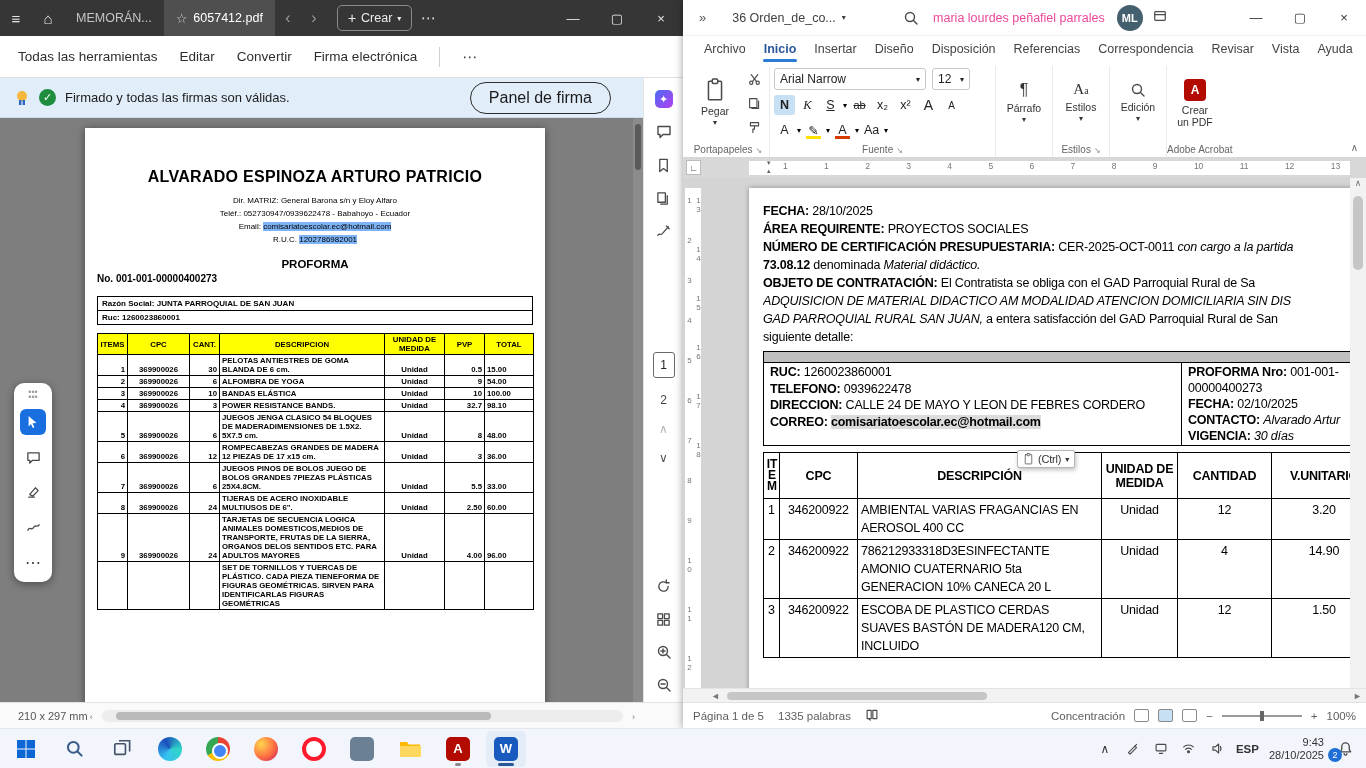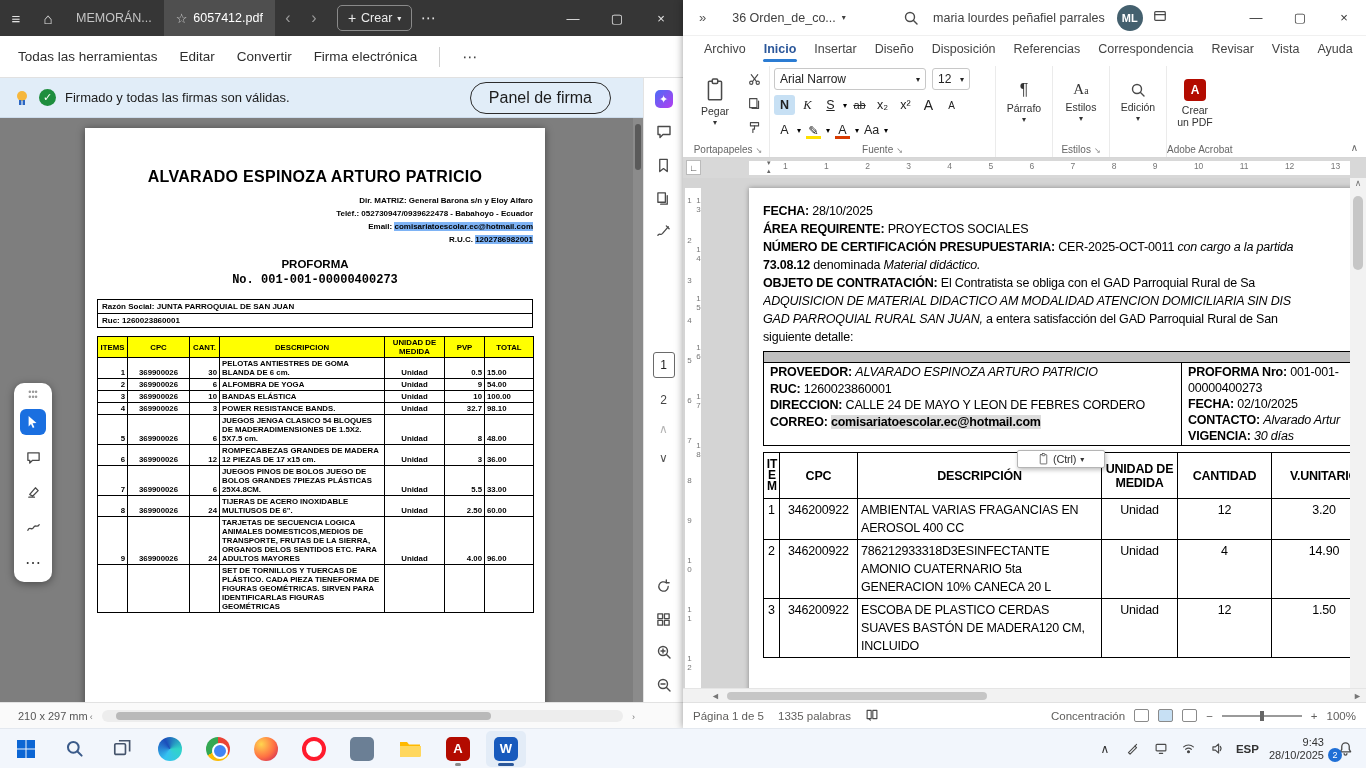--- a/index.html
+++ b/index.html
@@ -28,25 +28,25 @@
 .ac-sigbar{height:40px;background:#e1edf8;border-bottom:1px solid #cddcec;display:flex;align-items:center;gap:9px;padding:0 14px;font-size:13px;color:#1c1c1c;}
 .badge-ic{width:16px;height:16px;flex:none;}
 .gcheck{width:17px;height:17px;border-radius:50%;background:#1e8e3e;color:#fff;font-size:11px;display:flex;align-items:center;justify-content:center;flex:none;}
 .sig-btn{margin-left:auto;margin-right:18px;padding:6px 18px;border:1.5px solid #2c2c2c;border-radius:999px;background:transparent;font-size:16px;color:#1c1c1c;white-space:nowrap;}
 .ac-view{flex:1;position:relative;background:#7e7e7e;overflow:hidden;}
 .ac-vscroll{position:absolute;right:0;top:0;bottom:0;width:10px;background:#8b8b8b;}
 .ac-vthumb{position:absolute;right:2px;top:6px;width:6px;height:46px;border-radius:3px;background:#5a5a5a;}
 
 .pdf{position:absolute;left:85px;top:10px;width:460px;height:640px;background:#fff;box-shadow:0 1px 8px rgba(0,0,0,.45);padding:40px 12px 0 12px;color:#000;overflow:hidden;}
 .pdf-title{text-align:center;font-size:16px;font-weight:bold;letter-spacing:.3px;}
-.pdf-sub{text-align:right;font-size:8px;font-weight:bold;margin-top:4px;}
+.pdf-sub{text-align:center;font-size:8px;font-weight:normal;margin-top:4px;}
 .pdf-sub.first{margin-top:10px;}
 .hl{background:#7eb3f5;}
 .pdf-proforma{text-align:center;font-size:11.5px;font-weight:bold;margin-top:14px;}
-.pdf-no{text-align:center;font-size:12px;font-weight:bold;margin-top:3px;font-family:Liberation Mono, monospace;}
+.pdf-no{font-size:10px;font-weight:bold;margin-top:3px;}
 .cli-box{margin-top:12px;border:1px solid #000;}
 .cli-row{font-size:8px;font-weight:bold;padding:2px 4px;border-bottom:1px solid #000;}
 .cli-row:last-child{border-bottom:none;}
 .pdf-table{width:100%;border-collapse:collapse;margin-top:8px;table-layout:fixed;}
 .pdf-table th,.pdf-table td{border:1px solid #000;font-size:7.8px;font-weight:bold;padding:1px 2px;vertical-align:bottom;line-height:9px;word-wrap:break-word;}
 .pdf-table th{background:#ffff00;text-align:center;vertical-align:middle;}
 .pdf-table .c0{text-align:right;}.pdf-table .c1{text-align:center;}.pdf-table .c2{text-align:right;}
 .pdf-table .c3{text-align:left;margin-top:8px;}.pdf-table .c4{text-align:center;}.pdf-table .c5{text-align:right;}.pdf-table .c6{}
 
 .ftools{position:absolute;left:14px;top:265px;width:38px;background:#fff;border-radius:10px;box-shadow:0 2px 8px rgba(0,0,0,.4);display:flex;flex-direction:column;align-items:center;gap:9px;padding:7px 0;}
@@ -66,21 +66,21 @@
 .ac-dim{margin-left:18px;white-space:nowrap;}
 .ac-hscroll{position:relative;flex:1;height:12px;margin:0 60px 0 14px;background:#ededed;border-radius:6px;}
 .ac-hthumb{position:absolute;left:14px;top:2px;height:8px;width:72%;background:#b9b9b9;border-radius:4px;}
 
 
 .wd{position:absolute;left:683px;top:0;width:683px;height:728px;background:#fff;overflow:hidden;box-shadow:0 0 8px rgba(0,0,0,.4);}
 .wd-title{height:36px;background:#fff;border-bottom:1px solid #f0f0f0;display:flex;align-items:center;font-size:12.5px;color:#404040;}
 .wd-title .qa{margin-left:16px;color:#555;font-size:13px;}
 .docname{display:flex;align-items:center;gap:6px;margin-left:26px;white-space:nowrap;}
 .wd-search-ic{margin-left:auto;width:16px;height:16px;}
-.username{margin-left:14px;color:#404040;white-space:nowrap;}
+.username{margin-left:14px;color:#ec4899;white-space:nowrap;}
 .avatar{width:26px;height:26px;border-radius:50%;background:#44606e;color:#fff;font-size:11px;font-weight:bold;display:flex;align-items:center;justify-content:center;margin-left:12px;}
 .wd-title .tbic{width:34px;text-align:center;color:#555;font-size:13px;}
 .wd-title .winbtns span{color:#333;}
 .wd-tabs{height:26px;display:flex;align-items:flex-end;padding-left:12px;font-size:12.5px;color:#444;background:#fff;}
 .wd-tab{padding:4px 9px 6px 9px;white-space:nowrap;position:relative;}
 .wd-tab.active{color:#2b579a;font-weight:bold;}
 .wd-tab.active::after{content:"";position:absolute;left:8px;right:8px;bottom:0;height:3px;border-radius:2px;background:#2b7cd3;}
 .wd-ribbon{height:96px;background:#fff;border-bottom:1px solid #d6d6d6;display:flex;padding:4px 0 0 4px;position:relative;}
 .grp{position:relative;padding:2px 4px 18px 4px;border-right:1px solid #ebebeb;display:flex;flex-direction:column;}
 .grp-cap{position:absolute;bottom:2px;left:0;right:0;text-align:center;font-size:10px;color:#666;white-space:nowrap;}
@@ -125,21 +125,21 @@
 .prov-l{width:418px;flex:none;border-right:1px solid #000;padding:1px 6px;}
 .prov-r{flex:1;padding:1px 6px;min-width:0;}
 .pline{font-size:12.5px;line-height:16.5px;white-space:nowrap;overflow:hidden;}
 .prov-r .pline{white-space:normal;line-height:16px;}
 .items{width:100%;border-collapse:collapse;margin-top:6px;table-layout:fixed;}
 .items th,.items td{border:1px solid #000;font-size:12.5px;padding:2px 3px;word-wrap:break-word;}
 .items th{font-weight:bold;text-align:center;vertical-align:middle;padding:6px 2px;}
 .items td{text-align:center;vertical-align:top;line-height:18px;}
 .items td.dsc{text-align:left;}
 .vtext{width:12px;word-break:break-all;line-height:11px;margin:0 auto;font-size:12px;}
-.paste-pop{position:absolute;left:268px;top:262px;display:flex;align-items:center;gap:4px;background:#fff;border:1px solid #b5b5b5;box-shadow:1px 2px 4px rgba(0,0,0,.25);padding:2px 20px;font-size:11px;color:#333;border-radius:2px;}
+.paste-pop{position:absolute;left:268px;top:262px;display:flex;align-items:center;gap:4px;background:#fff;border:1px solid #b5b5b5;box-shadow:1px 2px 4px rgba(0,0,0,.25);padding:2px 5px;font-size:11px;color:#333;border-radius:2px;}
 .wd-vscroll{position:absolute;right:0;top:0;bottom:0;width:16px;background:#f2f2f2;display:flex;flex-direction:column;align-items:center;font-size:9px;color:#777;}
 .wd-vthumb{position:absolute;top:18px;left:3px;width:10px;height:74px;background:#c6c6c6;border-radius:5px;}
 .wd-hscroll{position:absolute;left:0;right:0;bottom:26px;height:14px;background:#f2f2f2;border-top:1px solid #e5e5e5;}
 .wd-hthumb{position:absolute;left:30px;top:3px;height:8px;width:260px;background:#c6c6c6;border-radius:4px;}
 .harr{position:absolute;top:0;font-size:9px;color:#777;line-height:14px;}
 .wd-status{position:absolute;left:0;right:0;bottom:0;height:26px;background:#fff;border-top:1px solid #e1e1e1;display:flex;align-items:center;font-size:11.5px;color:#5f5e5c;padding:0 10px;gap:14px;}
 .ws-right{margin-left:auto;display:flex;align-items:center;gap:9px;}
 .viewic{width:15px;height:13px;border:1px solid #8a8a8a;border-radius:2px;}
 .viewic.on{background:#c7e0f4;}
 .zoomtrack{position:relative;width:80px;height:2px;background:#9a9a9a;}
@@ -640,22 +640,22 @@
         <div class="ln"><b>73.08.12</b> <span>denominada</span> <i>Material didáctico.</i></div>
         <div class="ln"><b>OBJETO DE CONTRATACIÓN:</b> <span>El Contratista se obliga con el GAD Parroquial Rural de Sa</span></div>
         <div class="ln"><i>ADQUISICION DE MATERIAL DIDACTICO AM MODALIDAD ATENCION DOMICILIARIA SIN DIS</i></div>
         <div class="ln"><i>GAD PARROQUIAL RURAL SAN JUAN,</i> <span>a entera satisfacción del GAD Parroquial Rural de San</span></div>
         <div class="ln"><span>siguiente detalle:</span></div>
 
         <div class="prov">
           <div class="prov-shade"></div>
           <div class="prov-grid">
             <div class="prov-l">
-              <div class="pline"><b>PROVEEDOR:</b> <i>ALVARADO ESPINOZA ARTURO PATRICIO</i></div>
               <div class="pline"><b>RUC:</b> <span>1260023860001</span></div>
+              <div class="pline"><b>TELEFONO:</b> <span>0939622478</span></div>
               <div class="pline"><b>DIRECCION:</b> <span>CALLE 24 DE MAYO Y LEON DE FEBRES CORDERO</span></div>
               <div class="pline"><b>CORREO:</b> <b class="paste-hl">comisariatoescolar.ec@hotmail.com</b></div>
             </div>
             <div class="prov-r">
               <div class="pline"><b>PROFORMA Nro:</b> <span>001-001-00000400273</span></div>
               <div class="pline"><b>FECHA:</b> <span>02/10/2025</span></div>
               <div class="pline"><b>CONTACTO:</b> <i>Alvarado Artur</i></div>
               <div class="pline"><b>VIGENCIA:</b> <i>30 días</i></div>
             </div>
           </div>

